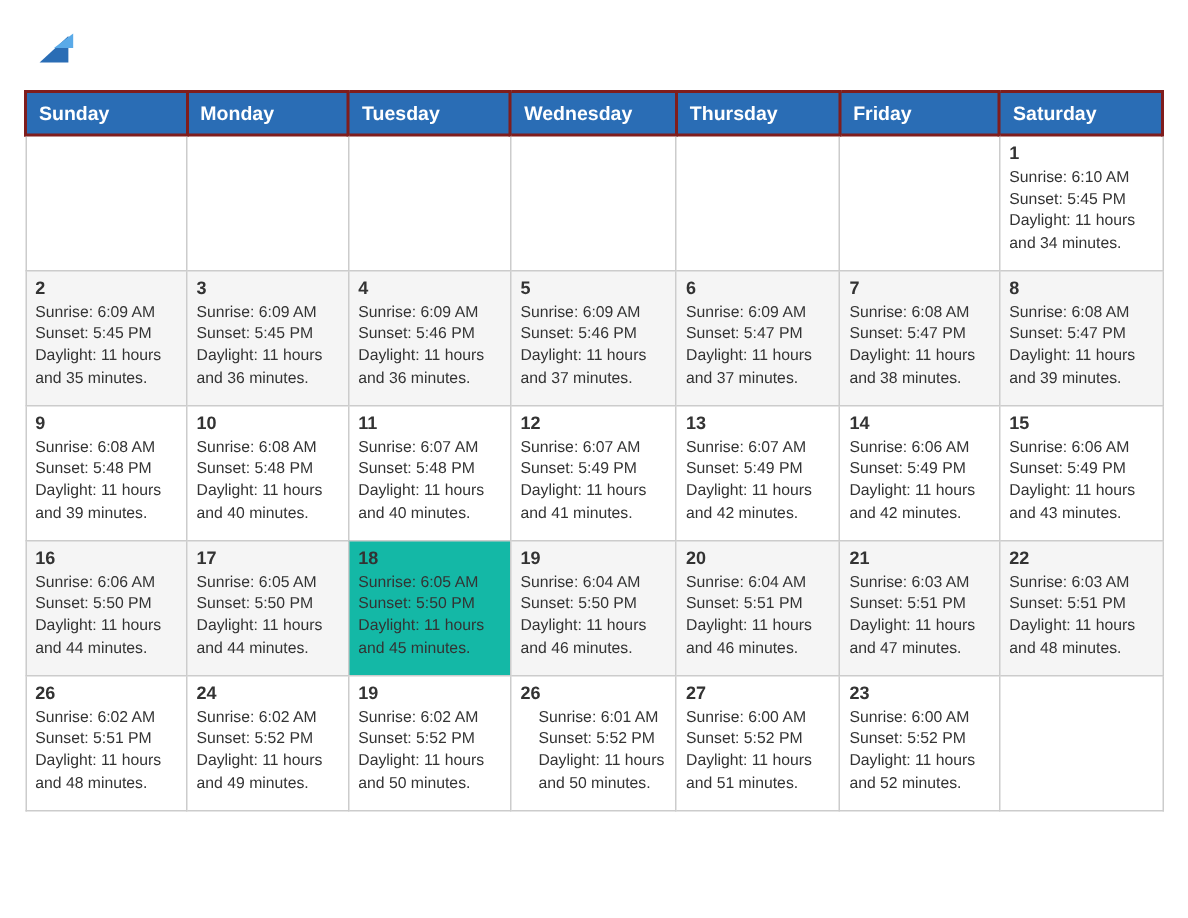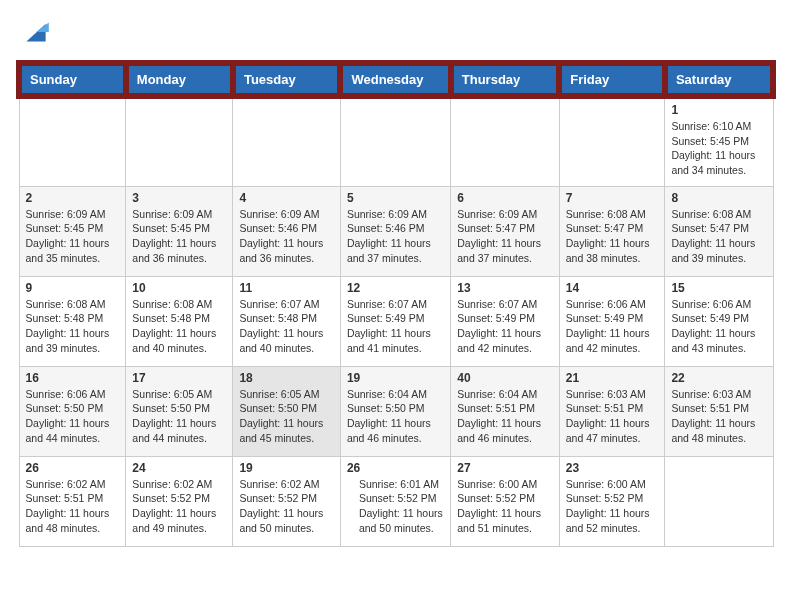--- a/index.html
+++ b/index.html
@@ -56,21 +56,21 @@
       width: 100%;
       border-collapse: collapse;
     }
     .calendar th {
       background: #2a6db5;
       color: #fff;
       text-align: left;
       padding: 6px 8px;
       font-size: 13px;
       font-weight: bold;
-      border: 6px solid #7f1d1d;
+      border: 2px solid #7f1d1d;
     }
     .calendar td {
       width: 113px;
       vertical-align: top;
       border: 1px solid #ccc;
       padding: 4px 6px;
       font-size: 10.5px;
       color: #333;
       background: #fff;
       height: 90px;
@@ -233,34 +233,34 @@
           <div class="day-info" style="white-space: pre-wrap;">Sunrise: 6:06 AM
 Sunset: 5:50 PM
 Daylight: 11 hours and 44 minutes.</div>
         </td>
         <td style="background: rgb(245, 245, 245);">
           <span class="day-num">17</span>
           <div class="day-info" style="white-space: pre-wrap;">Sunrise: 6:05 AM
 Sunset: 5:50 PM
 Daylight: 11 hours and 44 minutes.</div>
         </td>
-        <td style="background: #e5e5e5;">
+        <td style="background: #14b8a6;">
           <span class="day-num">18</span>
           <div class="day-info" style="white-space: pre-wrap;">Sunrise: 6:05 AM
 Sunset: 5:50 PM
 Daylight: 11 hours and 45 minutes.</div>
         </td>
         <td style="background: rgb(245, 245, 245); margin-top: 36px;">
           <span class="day-num">19</span>
           <div class="day-info" style="white-space: pre-wrap;">Sunrise: 6:04 AM
 Sunset: 5:50 PM
 Daylight: 11 hours and 46 minutes.</div>
         </td>
         <td style="background: rgb(245, 245, 245);">
-          <span class="day-num">40</span>
+          <span class="day-num">20</span>
           <div class="day-info" style="white-space: pre-wrap;">Sunrise: 6:04 AM
 Sunset: 5:51 PM
 Daylight: 11 hours and 46 minutes.</div>
         </td>
         <td style="background: rgb(245, 245, 245);">
           <span class="day-num">21</span>
           <div class="day-info" style="white-space: pre-wrap;">Sunrise: 6:03 AM
 Sunset: 5:51 PM
 Daylight: 11 hours and 47 minutes.</div>
         </td>

